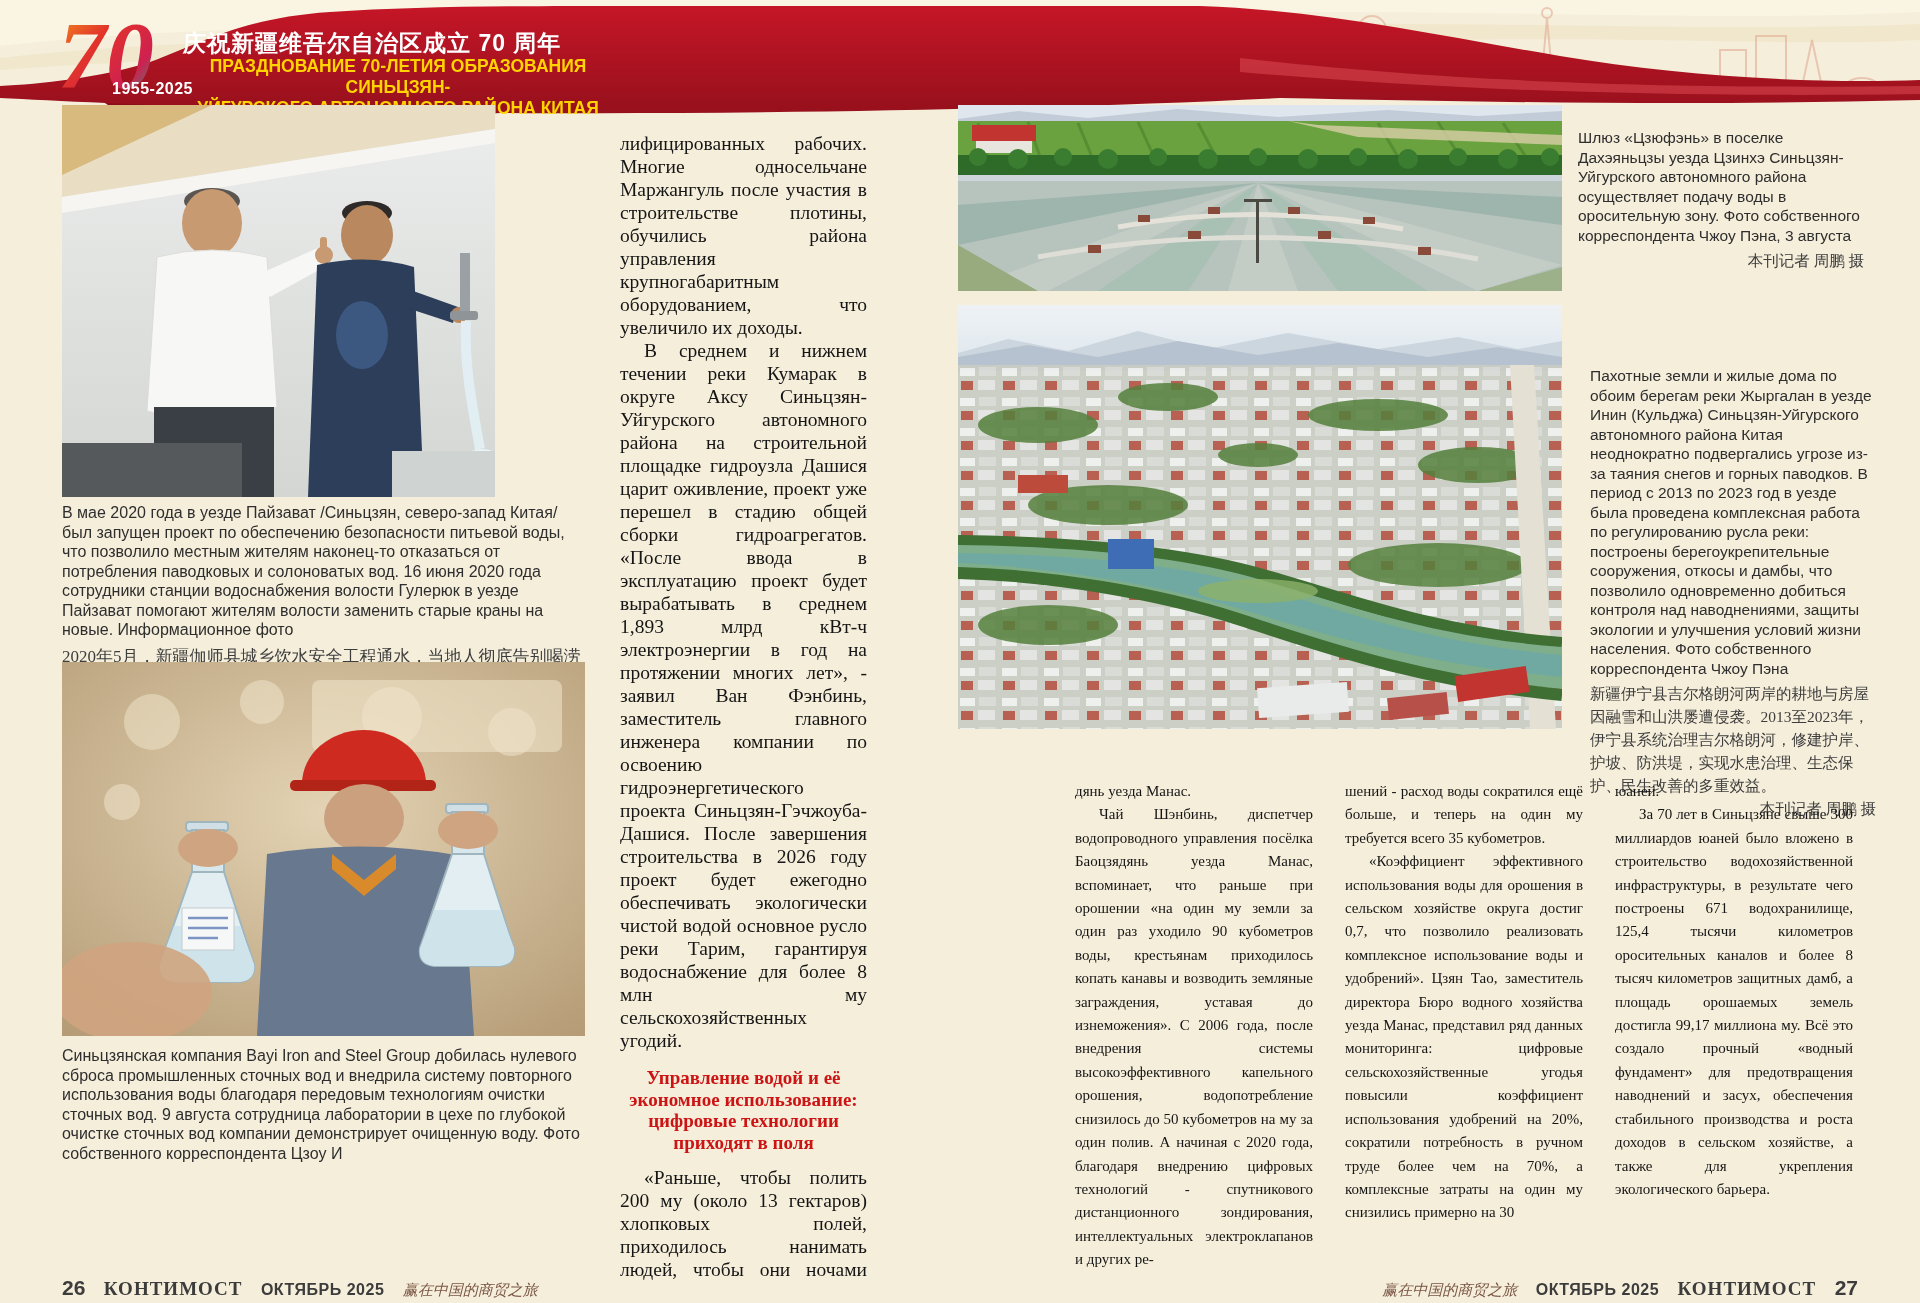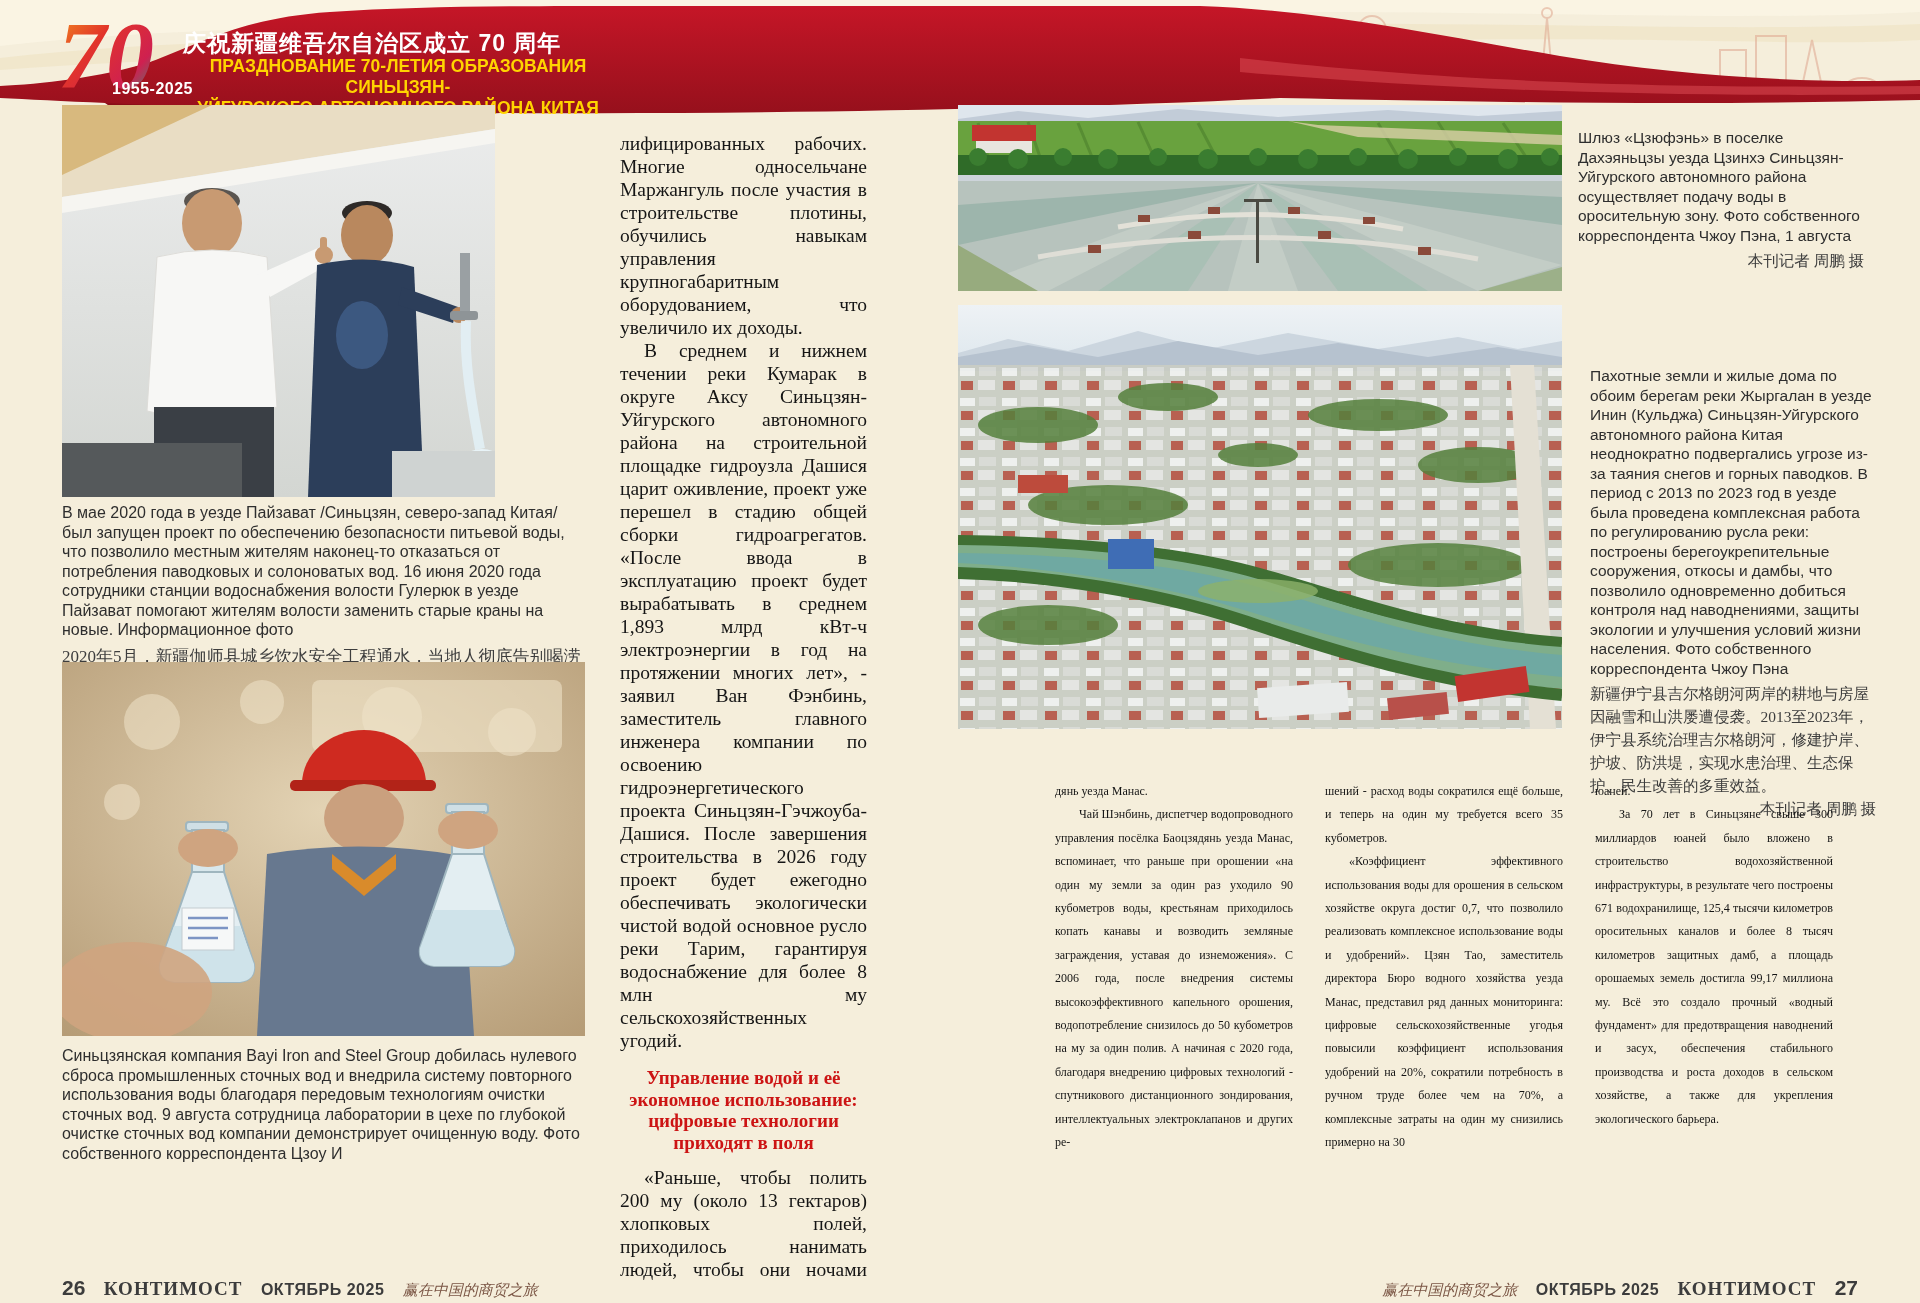--- a/index.html
+++ b/index.html
@@ -12,21 +12,21 @@
   .title-zh{position:absolute;left:183px;top:28px;color:#ffffff;font:bold 23px "Liberation Sans",sans-serif;letter-spacing:1px;white-space:nowrap;}
   .title-ru{position:absolute;left:183px;top:56px;color:#ffd400;font:bold 17.5px "Liberation Sans",sans-serif;line-height:21px;width:430px;text-align:center;}
   
   .cap-ru{font-family:"Liberation Sans",sans-serif;font-size:16px;line-height:19.5px;color:#2e2e2e;margin:0;}
   .cap-zh{font-family:"Liberation Serif",serif;font-size:17px;line-height:25px;color:#3d3d3d;margin:4px 0 0 0;}
   .cap-zh .credit{float:right;}
   .rcap .cap-ru{font-size:15.5px;line-height:19.5px;}
   .rcap .cap-zh{font-size:15.5px;line-height:23px;}
   
   .mid{width:247px;height:1150px;overflow:hidden;font-size:19.5px;line-height:23px;text-align:justify;}
-  .botcol{width:238px;height:500px;overflow:hidden;font-size:12px;line-height:23.4px;text-align:justify;}
+  .botcol{width:238px;height:500px;overflow:hidden;font-size:15px;line-height:23.4px;text-align:justify;margin-left:20px;}
   .mid p,.botcol p{margin:0;}
   .ind{text-indent:24px;}
   .red-head{color:#cc1414;font-weight:bold;font-size:19px;line-height:21.5px;text-align:center;margin:15px 4px 13px 4px;}
   
   .foot{position:absolute;top:1276px;font-family:"Liberation Sans",sans-serif;color:#3c3c3c;white-space:nowrap;}
   .foot .pgnum{font:bold 21px "Liberation Sans",sans-serif;}
   .foot .brand{font:bold 19px "Liberation Serif",serif;letter-spacing:1px;}
   .foot .issue{font:bold 16px "Liberation Sans",sans-serif;letter-spacing:.5px;}
   .foot .zh{font:italic 15px "Liberation Serif",serif;color:#7a5544;}
   .foot span{margin-right:14px;}
@@ -170,21 +170,21 @@
     <path d="M372,248 L358,286 Q356,302 372,304 L438,304 Q454,302 452,286 L438,248 Z" fill="#cfe3ea"></path>
     <ellipse cx="406" cy="168" rx="30" ry="19" fill="#cfa480"></ellipse>
     <ellipse cx="70" cy="330" rx="80" ry="50" fill="#cfa480" opacity="0.9"></ellipse>
   </svg>
 
   <div class="abs" style="left:62px;top:1046px;width:522px;">
     <p class="cap-ru">Синьцзянская компания Bayi Iron and Steel Group добилась нулевого сброса промышленных сточных вод и внедрила систему повторного использования воды благодаря передовым технологиям очистки сточных вод. 9 августа сотрудница лаборатории в цехе по глубокой очистке сточных вод компании демонстрирует очищенную воду. Фото собственного корреспондента Цзоу И</p>
   </div>
 
   <div class="abs mid" style="left:620px;top:132px;">
-    <p>лифицированных рабочих. Многие односельчане Маржангуль после участия в строительстве плотины, обучились навыкам управления крупногабаритным оборудованием, что увеличило их доходы.</p>
+    <p>лифицированных рабочих. Многие односельчане Маржангуль после участия в строительстве плотины, обучились района управления крупногабаритным оборудованием, что увеличило их доходы.</p>
     <p class="ind">В среднем и нижнем течении реки Кумарак в округе Аксу Синьцзян-Уйгурского автономного района на строительной площадке гидроузла Дашися царит оживление, проект уже перешел в стадию общей сборки гидроагрегатов. «После ввода в эксплуатацию проект будет вырабатывать в среднем 1,893 млрд кВт-ч электроэнергии в год на протяжении многих лет», - заявил Ван Фэнбинь, заместитель главного инженера компании по освоению гидроэнергетического проекта Синьцзян-Гэчжоуба-Дашися. После завершения строительства в 2026 году проект будет ежегодно обеспечивать экологически чистой водой основное русло реки Тарим, гарантируя водоснабжение для более 8 млн му сельскохозяйственных угодий.</p>
     <h3 class="red-head">Управление водой и её экономное использование: цифровые технологии приходят в поля</h3>
     <p class="ind">«Раньше, чтобы полить 200 му (около 13 гектаров) хлопковых полей, приходилось нанимать людей, чтобы они ночами дежурили у оросительного канала. А теперь достаточно открыть с помощью телефона приложение «Smart Harvest», и система капельного орошения доставит воду прямо к корням хлопка. В год я экономлю около 6000 юаней на поливе, а урожайность с каждого му выросла на 20 килограммов», - рассказал Ли Цзяньго, крупный фермер-хлопкороб из посёлка Баоцзя-</p>
   </div>
 
   <svg class="abs" style="left:958px;top:105px;" width="604" height="186" viewBox="0 0 604 186">
     <rect width="604" height="186" fill="#b7c3bd"></rect>
     <rect width="604" height="14" fill="#dfe6ed"></rect>
     <path d="M0,14 L60,6 L130,13 L220,4 L320,12 L430,5 L520,11 L604,6 L604,18 L0,18 Z" fill="#c2ccd8"></path>
     <rect y="16" width="604" height="38" fill="#69a23e"></rect>
@@ -230,21 +230,21 @@
       <rect x="360" y="126" width="13" height="8"></rect>
         <rect x="460" y="142" width="13" height="8"></rect>
     </g>
     <path d="M0,140 L80,186 L0,186 Z" fill="#97ab7e"></path>
     <path d="M604,162 L604,186 L520,186 Z" fill="#9cb089"></path>
     <rect x="298" y="96" width="3" height="62" fill="#4a4a42"></rect>
     <rect x="286" y="94" width="28" height="3" fill="#4a4a42"></rect>
   </svg>
 
   <div class="abs rcap" style="left:1578px;top:128px;width:286px;">
-    <p class="cap-ru">Шлюз «Цзюфэнь» в поселке Дахэяньцзы уезда Цзинхэ Синьцзян-Уйгурского автономного района осуществляет подачу воды в оросительную зону. Фото собственного корреспондента Чжоу Пэна, 1 августа</p>
+    <p class="cap-ru">Шлюз «Цзюфэнь» в поселке Дахэяньцзы уезда Цзинхэ Синьцзян-Уйгурского автономного района осуществляет подачу воды в оросительную зону. Фото собственного корреспондента Чжоу Пэна, 3 августа</p>
     <p class="cap-zh">
       <span class="credit">本刊记者 周鹏 摄</span>
     </p>
   </div>
 
   <svg class="abs" style="left:958px;top:305px;" width="604" height="424" viewBox="0 0 604 424">
     <defs>
       <linearGradient id="skyg" x1="0" y1="0" x2="0" y2="1">
         <stop offset="0" stop-color="#eef2f5"></stop>
           <stop offset="1" stop-color="#dfe8ee"></stop>

